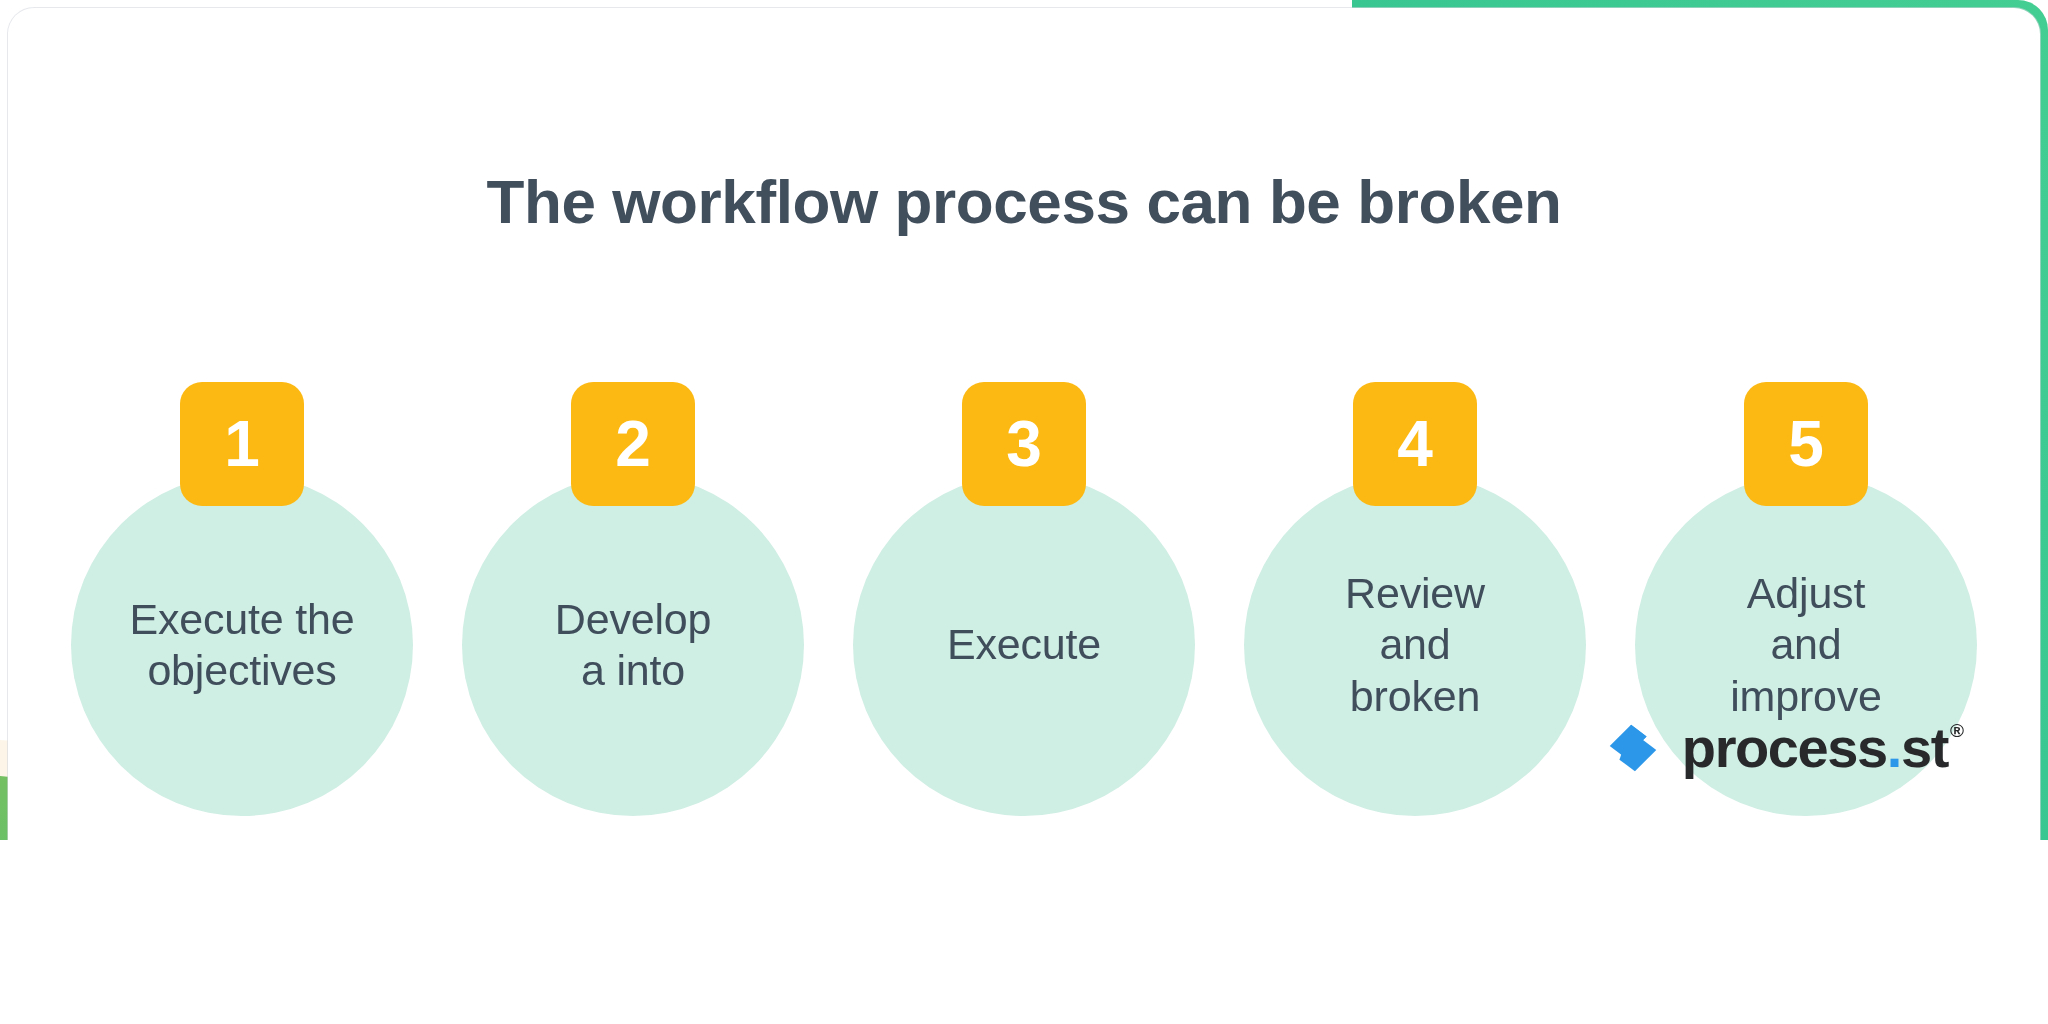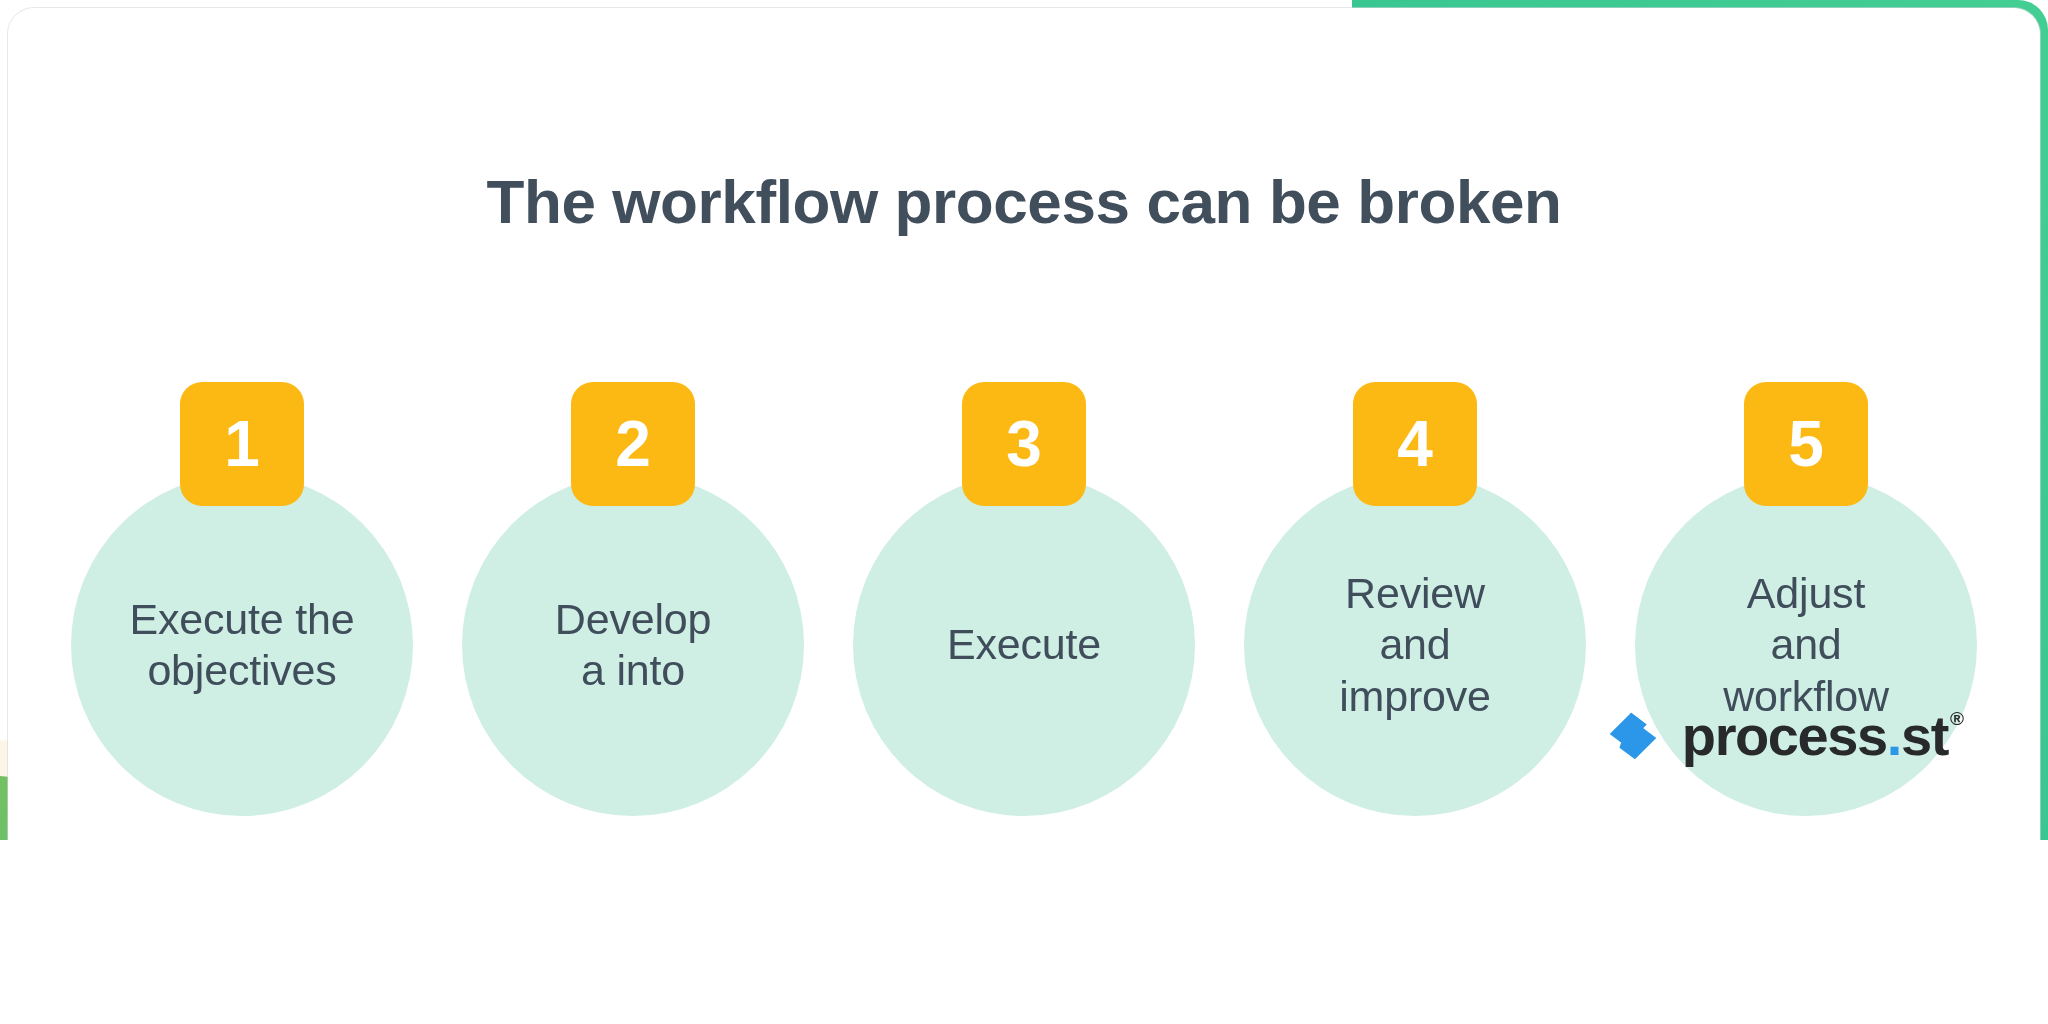--- a/index.html
+++ b/index.html
@@ -117,21 +117,21 @@
     font-size: 64px;
     font-weight: 700;
     line-height: 1;
     z-index: 3;
   }
 
   
   .logo {
     position: absolute;
     right: 86px;
-    bottom: 72px;
+    bottom: 60px;
     display: flex;
     align-items: center;
     gap: 18px;
     z-index: 4;
   }
   .logo-mark { width: 62px; height: 62px; display: block; }
   .logo-text {
     display: flex;
     align-items: baseline;
     color: #27292B;
@@ -221,32 +221,32 @@
       </div>
       <div class="step-badge">
         <span>3</span>
       </div>
     </div>
 
     <div class="step">
       <div class="step-circle">
         <span class="step-label">Review
 and
-improve</span>
+broken</span>
       </div>
       <div class="step-badge">
         <span>4</span>
       </div>
     </div>
 
     <div class="step">
       <div class="step-circle">
         <span class="step-label">Adjust
 and
-workflow</span>
+improve</span>
       </div>
       <div class="step-badge">
         <span>5</span>
       </div>
     </div>
 
   </div>
 
   <div class="logo">
     <svg class="logo-mark" viewBox="0 0 64 64" aria-hidden="true">

